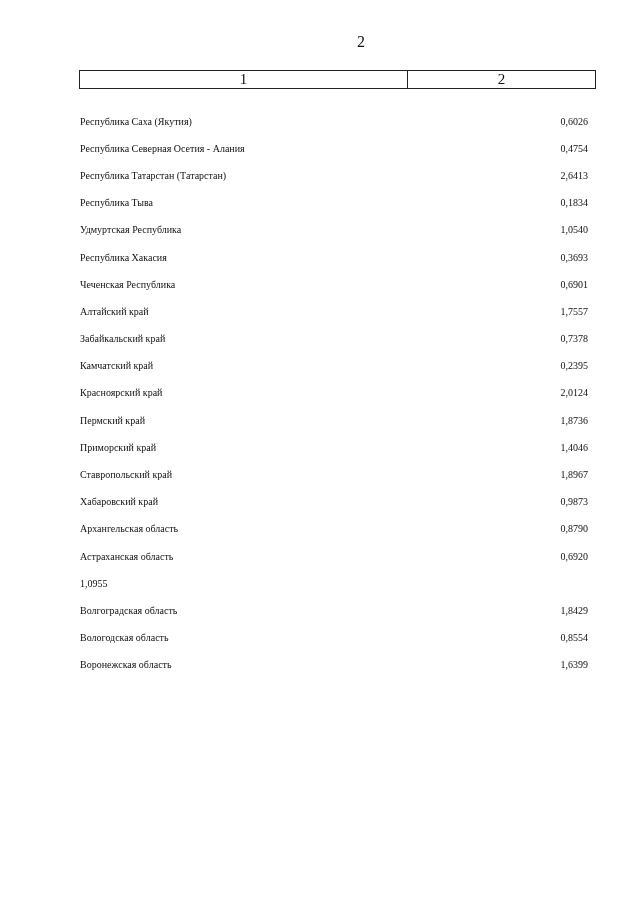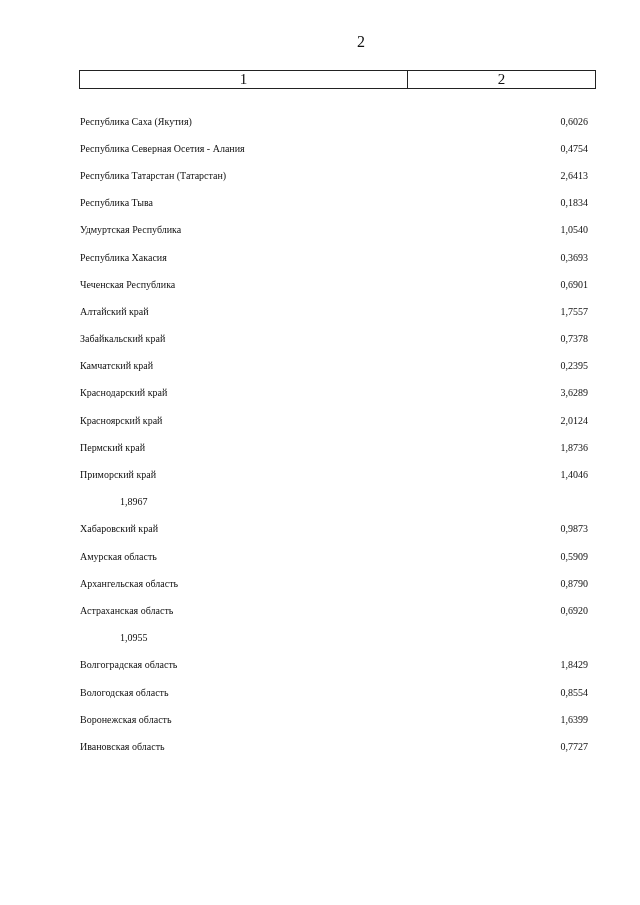--- a/index.html
+++ b/index.html
@@ -62,21 +62,20 @@
       height: 27.2px;
       font-size: 10px;
       line-height: 18px;
     }
     .row .name {
       white-space: nowrap;
     }
     .row .value {
       white-space: nowrap;
       text-align: right;
-      margin-left: 40px;
     }
   </style>
 </head>
 <body>
 
 <div class="page-number">2</div>
 
 <div class="header-table">
   <div class="header-cell c1">1</div>
   <div class="header-cell c2">2</div>
@@ -117,45 +116,38 @@
     </div>
     <div class="row">
       <span class="name">Забайкальский край</span>
       <span class="value">0,7378</span>
     </div>
     <div class="row">
       <span class="name">Камчатский край</span>
       <span class="value">0,2395</span>
     </div>
     <div class="row">
-      <span class="name">Краснодарский край</span>
-      <span class="value">3,6289</span>
-    </div>
-    <div class="row">
       <span class="name">Красноярский край</span>
       <span class="value">2,0124</span>
     </div>
     <div class="row">
       <span class="name">Пермский край</span>
       <span class="value">1,8736</span>
     </div>
     <div class="row">
       <span class="name">Приморский край</span>
       <span class="value">1,4046</span>
     </div>
     <div class="row">
+      <span class="name">Ставропольский край</span>
       <span class="value">1,8967</span>
     </div>
     <div class="row">
       <span class="name">Хабаровский край</span>
       <span class="value">0,9873</span>
-    </div>
-    <div class="row">
-      <span class="name">Амурская область</span>
-      <span class="value">0,5909</span>
     </div>
     <div class="row">
       <span class="name">Архангельская область</span>
       <span class="value">0,8790</span>
     </div>
     <div class="row">
       <span class="name">Астраханская область</span>
       <span class="value">0,6920</span>
     </div>
     <div class="row">
@@ -166,17 +158,13 @@
       <span class="value">1,8429</span>
     </div>
     <div class="row">
       <span class="name">Вологодская область</span>
       <span class="value">0,8554</span>
     </div>
     <div class="row">
       <span class="name">Воронежская область</span>
       <span class="value">1,6399</span>
     </div>
-    <div class="row">
-      <span class="name">Ивановская область</span>
-      <span class="value">0,7727</span>
-    </div>
   </div>
 
 </body></html>

